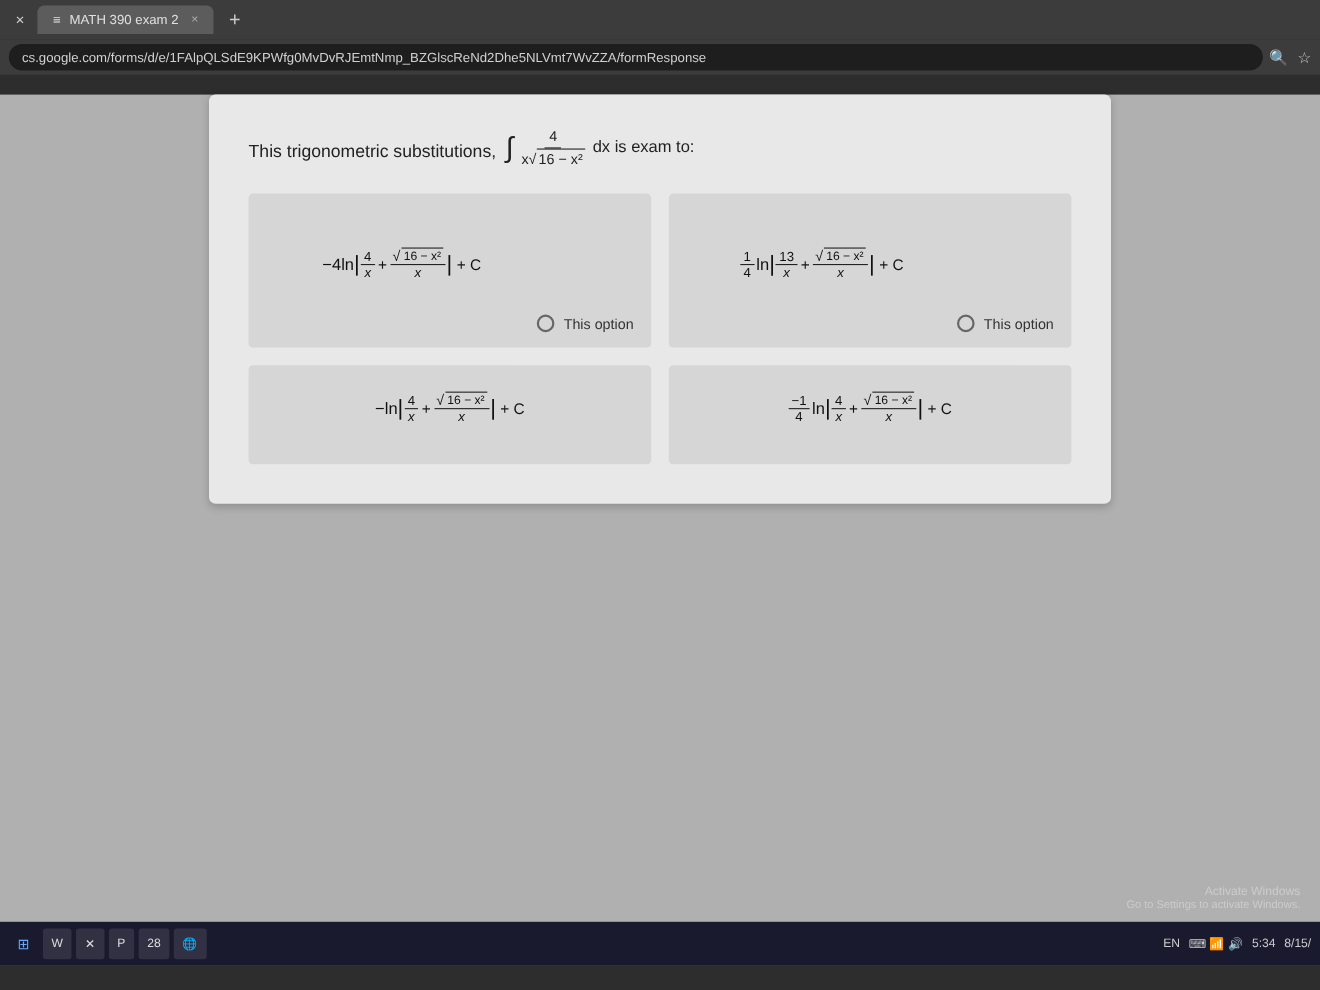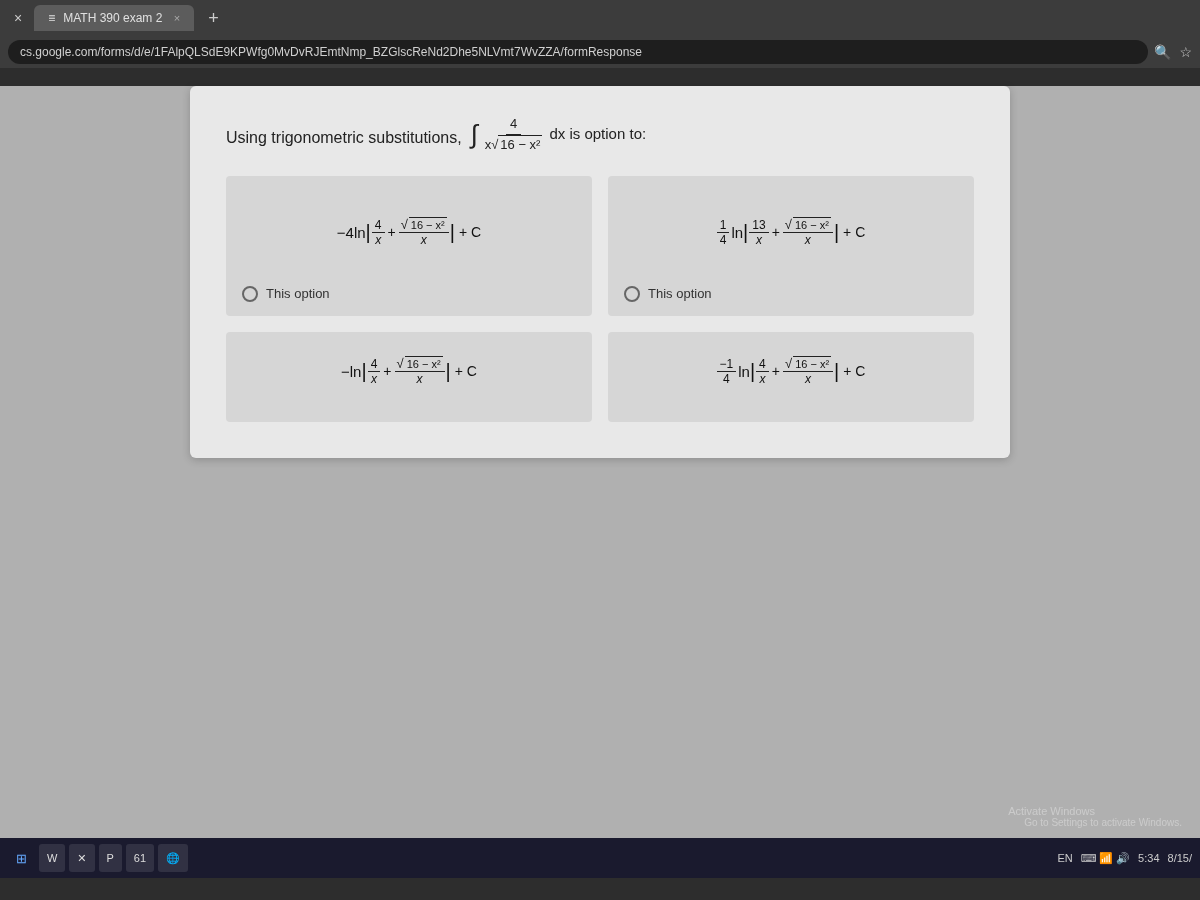--- a/index.html
+++ b/index.html
@@ -126,39 +126,39 @@
       display: grid;
       grid-template-columns: 1fr 1fr;
       gap: 16px;
     }
 
     .option-box {
       background: #d6d6d6;
       border-radius: 4px;
       padding: 20px 16px 14px 16px;
       display: flex;
-      flex-direction: column;
+      flex-direction: row;
       align-items: center;
       min-height: 140px;
     }
 
     .math-formula {
       font-size: 15px;
       color: #111;
       text-align: center;
       margin-bottom: 18px;
       flex: 1;
       display: flex;
       align-items: center;
       justify-content: center;
     }
 
     .option-radio-row {
       display: flex;
-      align-items: flex-start;
+      align-items: center;
       gap: 8px;
       align-self: flex-start;
       margin-top: auto;
     }
     .radio-circle {
       width: 16px;
       height: 16px;
       border-radius: 50%;
       border: 2px solid #666;
       background: transparent;
@@ -266,28 +266,28 @@
     <span class="addr-icon">☆</span>
   </div>
 </div>
 
 <div class="page-content">
 
   <div class="forms-card">
 
 
     <div class="question-text">
-      <span>Using trigonometric substitutions,</span>&nbsp;
+      <span>This trigonometric substitutions,</span>&nbsp;
       <span class="integral-question">
         <span class="big-int">∫</span>
         <span style="display:inline-flex;flex-direction:column;align-items:center;vertical-align:middle;font-size:13px;">
           <span style="border-bottom:1px solid #222;padding:0 4px;">4</span>
           <span style="padding:0 4px;">x<span style="font-size:13px;">√</span><span style="border-top:1px solid #222;padding:1px 2px;">16 − x²</span></span>
         </span>
-        <span>dx is option to:</span>
+        <span>dx is exam to:</span>
       </span>
     </div>
 
     <div class="options-grid">
 
       <div class="option-box">
         <div class="math-formula">
 
           <span style="font-size:15px;">−4ln</span>
           <span class="abs-bar">|</span>
@@ -391,38 +391,38 @@
           </span>
           <span class="abs-bar">|</span>
           <span style="font-size:14px;margin-left:4px;">+ C</span>
         </div>
       </div>
 
     </div>
 
   </div>
 
-  <div style="position:absolute;bottom:50px;right:18px;color:rgba(255,255,255,0.35);font-size:11px;text-align:left;pointer-events:none;">
+  <div style="position:absolute;bottom:50px;right:18px;color:rgba(255,255,255,0.35);font-size:11px;text-align:right;pointer-events:none;">
     <div>Activate Windows</div>
     <div style="font-size:10px;margin-left:16px;">Go to Settings to activate Windows.</div>
   </div>
 
   <div class="taskbar">
     <span class="taskbar-start">⊞</span>
     <div class="taskbar-item">
       <span>W</span>
     </div>
     <div class="taskbar-item">
       <span>✕</span>
     </div>
     <div class="taskbar-item">
       <span>P</span>
     </div>
     <div class="taskbar-item">
-      <span>61</span>
+      <span>28</span>
     </div>
     <div class="taskbar-item">
       <span>🌐</span>
     </div>
     <div class="taskbar-right">
       <span>EN</span>
       <span>⌨ 📶 🔊</span>
       <span>5:34</span>
       <span>8/15/</span>
     </div>

